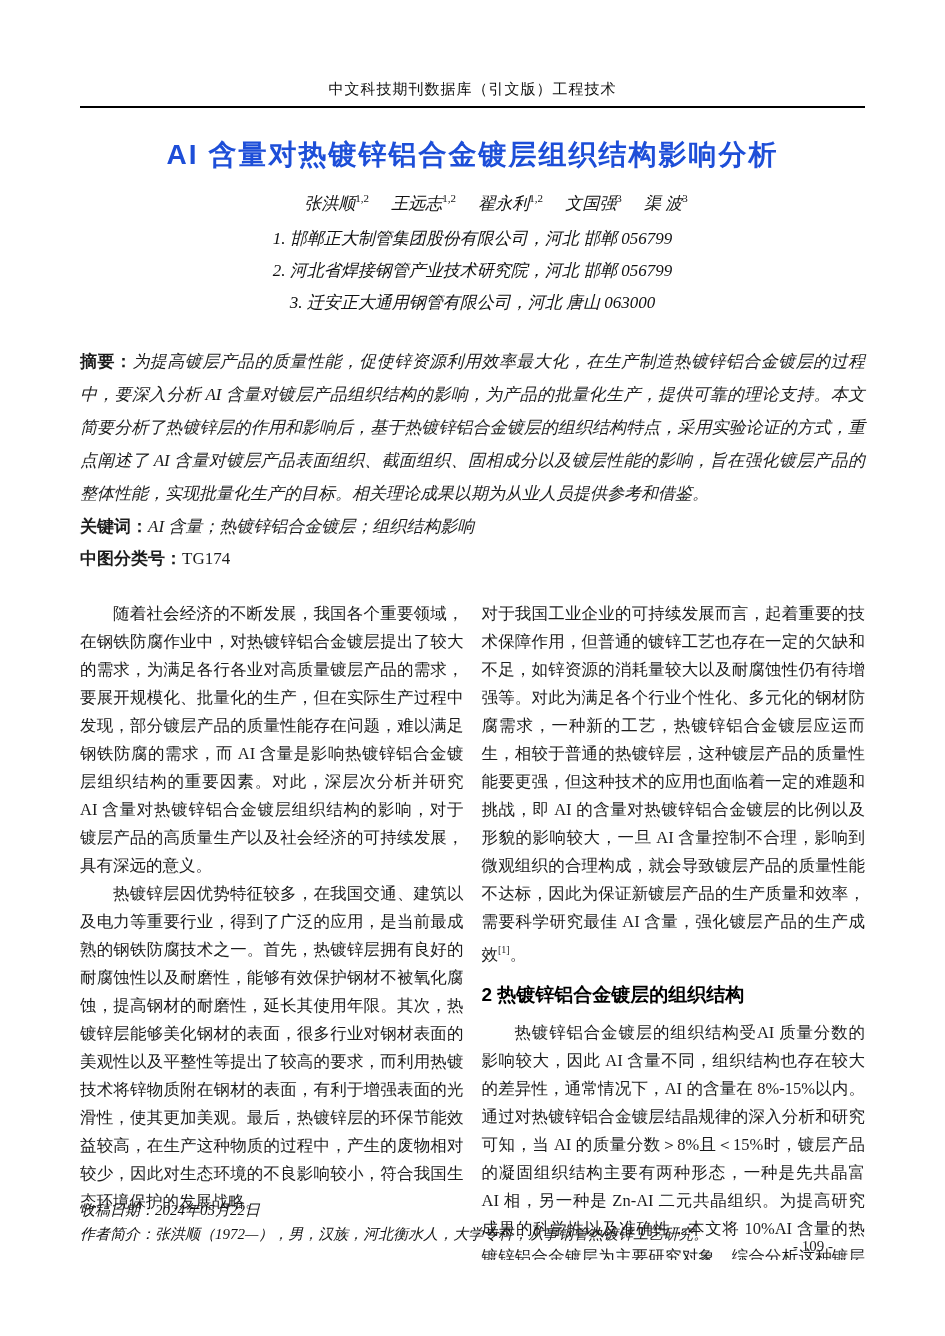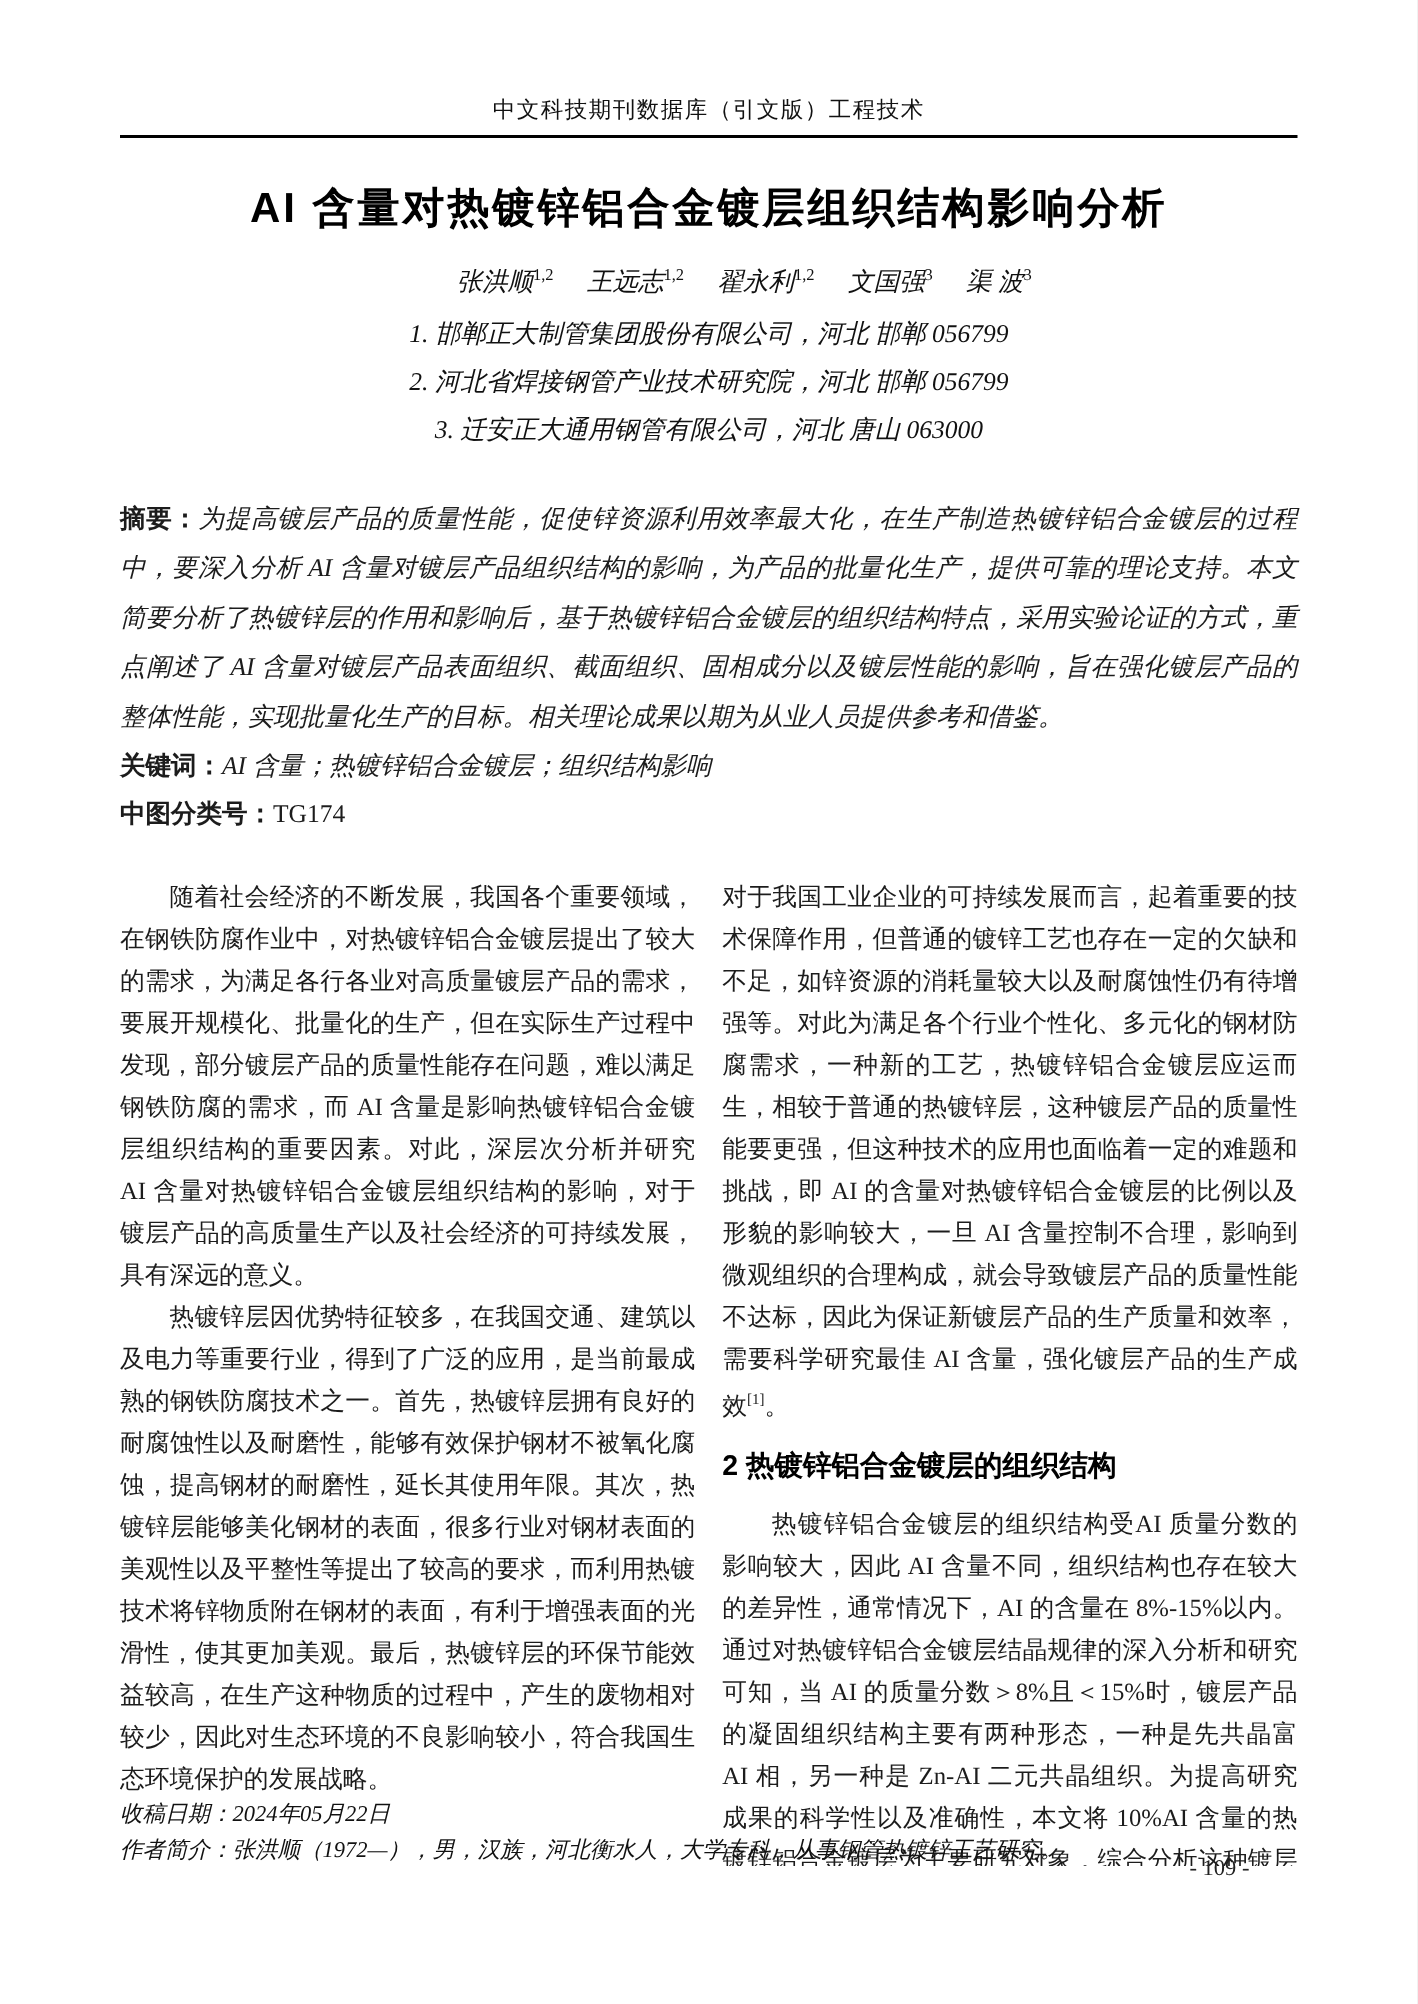--- a/index.html
+++ b/index.html
@@ -8,38 +8,38 @@
     position: relative;
     width: 945px;
     height: 1336px;
     margin: 0 auto;
     background: #ffffff;
     color: #1c1c1c;
     font-family: "Liberation Serif", "DejaVu Serif", serif;
     overflow: hidden;
   }
   .journal-header {
-    padding-top: 64px;
+    padding-top: 80px;
     text-align: center;
     font-size: 15px;
     letter-spacing: 1px;
     color: #111;
   }
   .header-rule {
     margin: 7px 80px 0 80px;
     border-bottom: 2px solid #000;
   }
   .title {
     margin-top: 28px;
     text-align: center;
     font-family: "Liberation Sans", "DejaVu Sans", sans-serif;
     font-weight: bold;
     font-size: 28px;
     letter-spacing: 2px;
-    color: #000000;
+    color: #1d4ed8;
   }
   .kai { font-style: italic; }
   .authors {
     margin-top: 18px;
     text-align: center;
     font-size: 17px;
     color: #111;
     padding-left: 47px;
   }
   .authors .author { margin: 0 9px; white-space: nowrap; }

